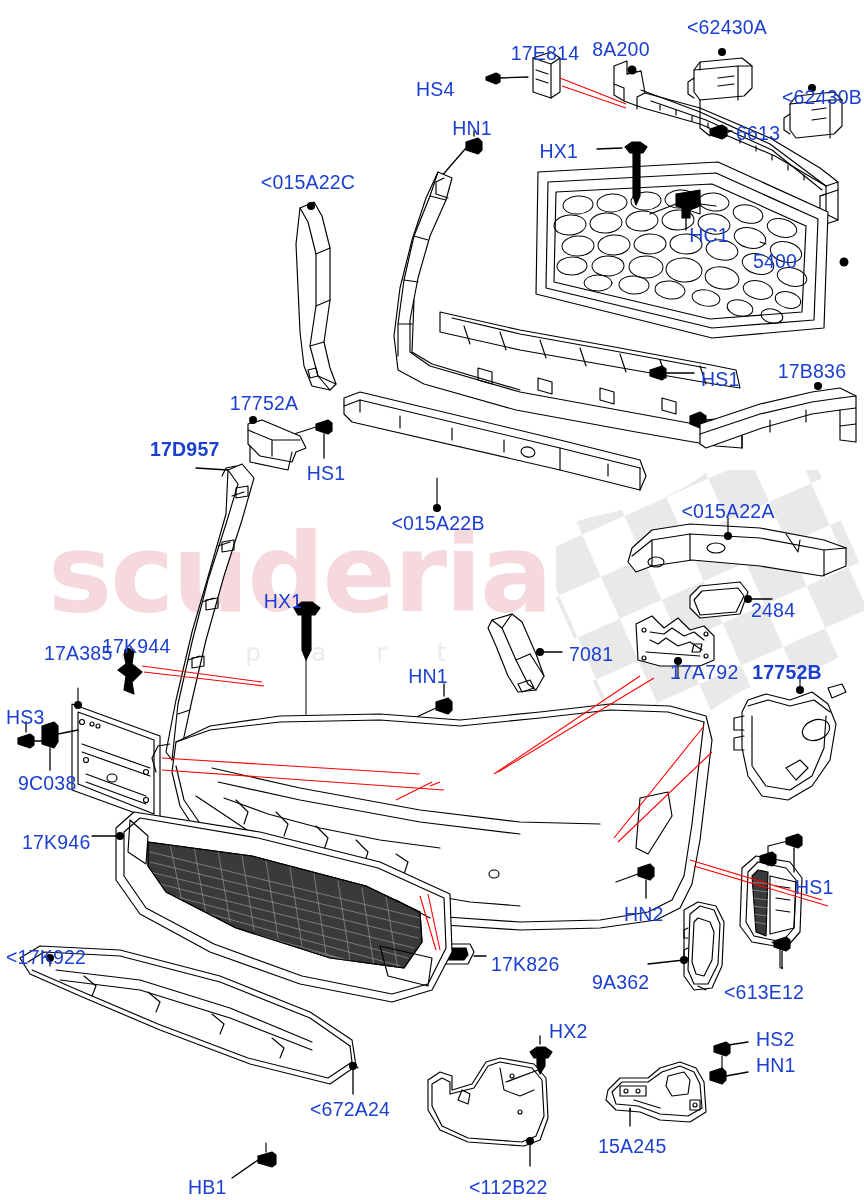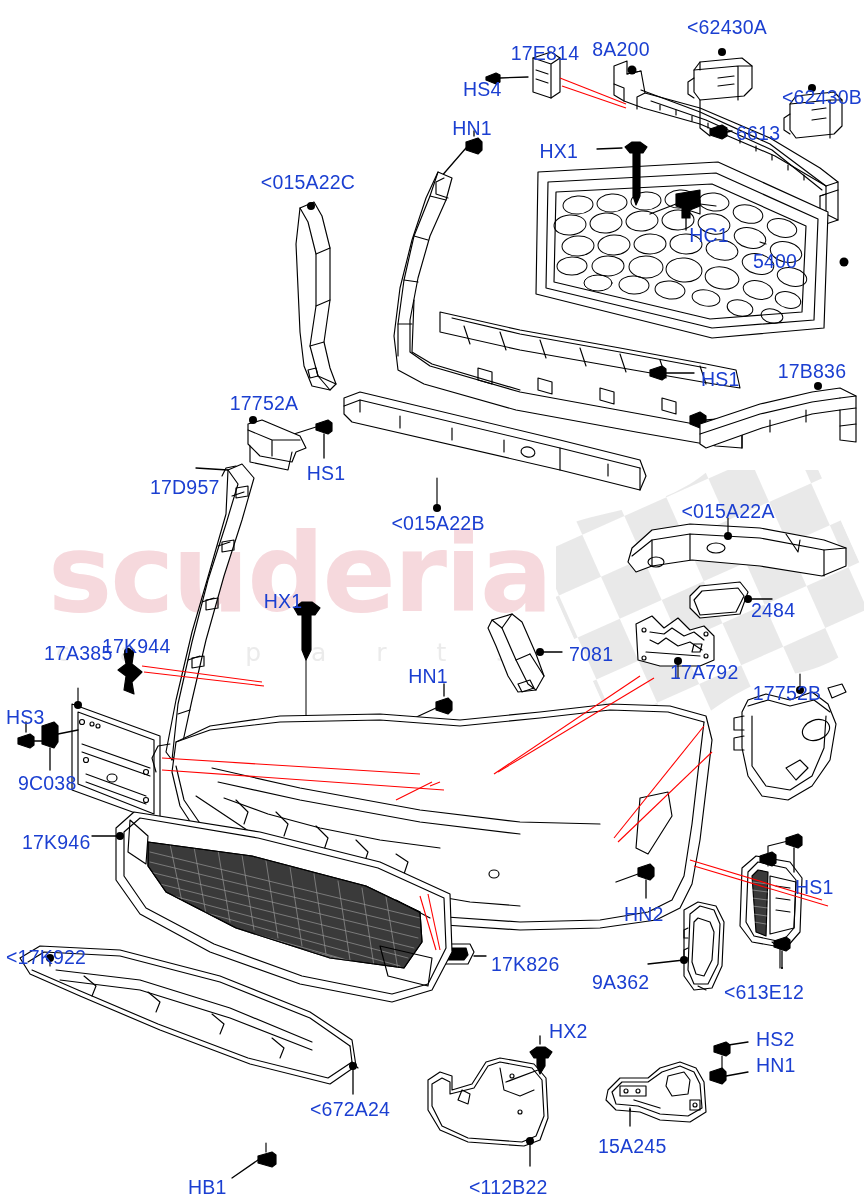--- a/index.html
+++ b/index.html
@@ -587,47 +587,47 @@
       <path d="M440,950 L428,894"></path>
       <path d="M396,800 L432,782"></path>
       <path d="M430,786 L440,782"></path>
       <path d="M822,900 L690,860"></path>
       <path d="M828,906 L694,866"></path>
     </g>
   </svg>
 
   <div id="labels">
       <div class="lbl c" style="left: 545px; top: 44px;">17E814</div>
-      <div class="lbl" style="left: 416px; top: 80px; margin-left: 47px;">HS4</div>
+      <div class="lbl" style="left: 416px; top: 80px;">HS4</div>
       <div class="lbl c" style="left: 621px; top: 40px;">8A200</div>
       <div class="lbl c" style="left: 727px; top: 18px;">&lt;62430A</div>
       <div class="lbl c" style="left: 822px; top: 88px;">&lt;62430B</div>
       <div class="lbl" style="left: 736px; top: 124px;">6613</div>
       <div class="lbl c" style="left: 472px; top: 119px;">HN1</div>
       <div class="lbl r" style="left: 578px; top: 142px;">HX1</div>
       <div class="lbl c" style="left: 674px; top: 226px; margin-left: 35px;">HC1</div>
       <div class="lbl c" style="left: 775px; top: 252px;">5400</div>
       <div class="lbl c" style="left: 308px; top: 173px;">&lt;015A22C</div>
       <div class="lbl c" style="left: 264px; top: 394px;">17752A</div>
       <div class="lbl c" style="left: 326px; top: 464px;">HS1</div>
-      <div class="lbl" style="left: 150px; top: 478px;">17D957</div>
+      <div class="lbl" style="left: 150px; top: 440px; font-weight: bold;">17D957</div>
       <div class="lbl" style="left: 701px; top: 370px;">HS1</div>
       <div class="lbl c" style="left: 812px; top: 362px;">17B836</div>
       <div class="lbl c" style="left: 430px; top: 514px; margin-left: 8px;">&lt;015A22B</div>
       <div class="lbl c" style="left: 728px; top: 502px;">&lt;015A22A</div>
       <div class="lbl" style="left: 751px; top: 601px;">2484</div>
       <div class="lbl c" style="left: 283px; top: 592px;">HX1</div>
       <div class="lbl" style="left: 102px; top: 637px;">17K944</div>
       <div class="lbl" style="left: 44px; top: 644px;">17A385</div>
       <div class="lbl" style="left: 6px; top: 708px;">HS3</div>
       <div class="lbl" style="left: 18px; top: 774px;">9C038</div>
       <div class="lbl" style="left: 569px; top: 645px;">7081</div>
       <div class="lbl c" style="left: 428px; top: 667px;">HN1</div>
       <div class="lbl" style="left: 670px; top: 663px;">17A792</div>
-      <div class="lbl c" style="left: 787px; top: 684px;">17752B</div>
+      <div class="lbl c" style="left: 787px; top: 663px; font-weight: bold;">17752B</div>
       <div class="lbl" style="left: 22px; top: 833px;">17K946</div>
       <div class="lbl" style="left: 795px; top: 878px;">HS1</div>
       <div class="lbl" style="left: 624px; top: 905px;">HN2</div>
       <div class="lbl" style="left: 6px; top: 948px;">&lt;17K922</div>
       <div class="lbl" style="left: 491px; top: 955px;">17K826</div>
       <div class="lbl" style="left: 592px; top: 973px;">9A362</div>
       <div class="lbl" style="left: 724px; top: 983px;">&lt;613E12</div>
       <div class="lbl" style="left: 310px; top: 1100px;">&lt;672A24</div>
       <div class="lbl" style="left: 549px; top: 1022px; text-align: right;">HX2</div>
       <div class="lbl" style="left: 756px; top: 1030px;">HS2</div>

